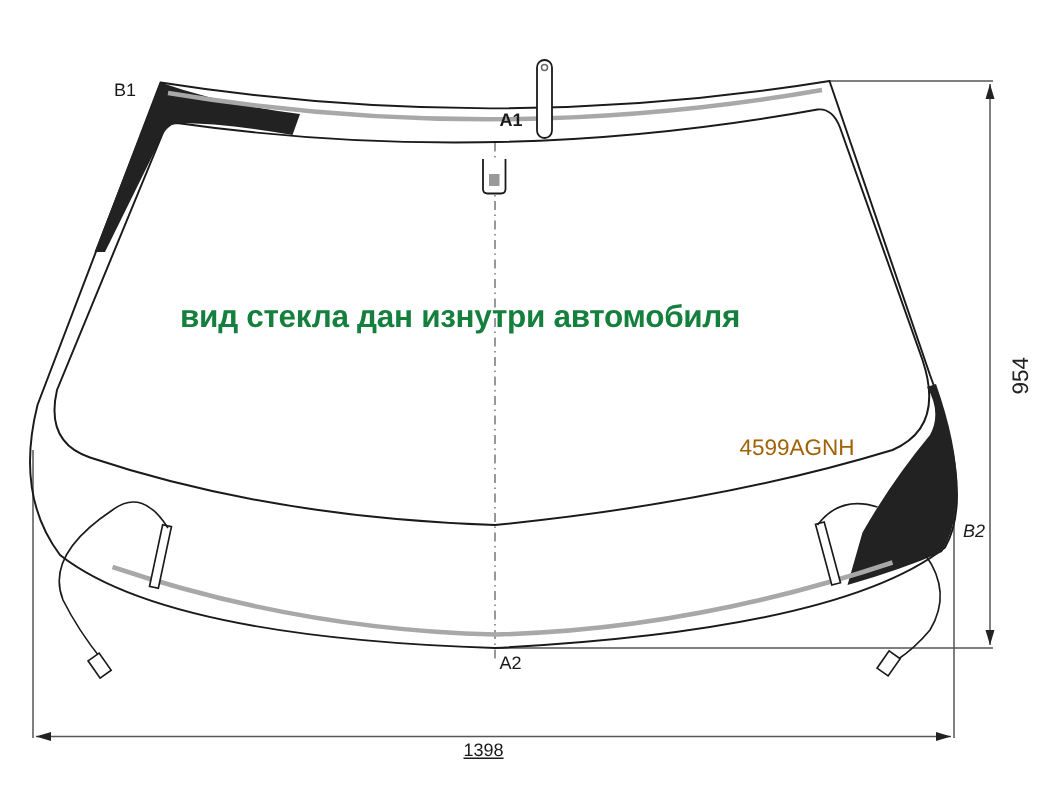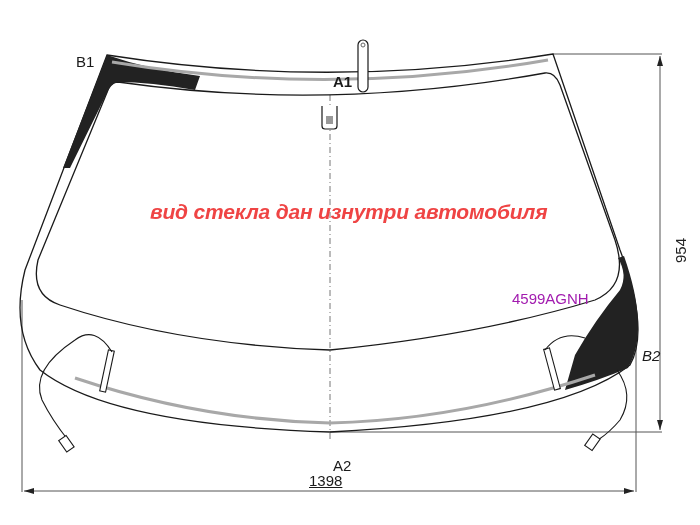--- a/index.html
+++ b/index.html
@@ -1,22 +1,22 @@
 <!DOCTYPE html>
 <html><head>
   <meta charset="utf-8">
   <style>
     html, body { margin: 0; padding: 0; background: #ffffff; }
     body { width: 700px; height: 525px; position: relative; overflow: hidden;
            font-family: "Liberation Sans", "DejaVu Sans", sans-serif; }
     svg.drawing { position: absolute; left: 0; top: 0; }
-    .lbl { position: absolute; color: #1a1a1a; font-size: 15px; line-height: 1; white-space: nowrap; }
-    .title { position: absolute; left: 150px; top: 200px; font-size: 21px; font-weight: bold;
-             color: #ef4444; white-space: nowrap; letter-spacing: -0.2px; font-style: italic; }
-    .code { position: absolute; left: 512px; top: 290px; font-size: 15px; color: #a21caf; }
+    .lbl { position: absolute; color: #1a1a1a; font-size: 12px; line-height: 1; white-space: nowrap; }
+    .title { position: absolute; left: 120px; top: 200px; font-size: 21px; font-weight: bold;
+             color: #15803d; white-space: nowrap; letter-spacing: -0.2px; }
+    .code { position: absolute; left: 493px; top: 290px; font-size: 15px; color: #a16207; }
     .dim-v { position: absolute; left: 668px; top: 243px; font-size: 15px; color: #222;
              transform: rotate(-90deg); transform-origin: center; }
   </style>
 </head>
 <body>
 
 <svg class="drawing" width="700" height="525" viewBox="0 0 700 525">
 
   <g stroke="#555" stroke-width="1" fill="none">
 
@@ -69,19 +69,19 @@
     <rect x="549" y="348" width="6" height="42" transform="rotate(-15 552 369)" fill="#fff"></rect>
     <path d="M545,350 Q560,330 585,338"></path>
     <path d="M617,370 Q635,395 620,420 Q610,432 598,440"></path>
     <rect x="588" y="435" width="9" height="14" transform="rotate(35 592 442)" fill="#fff"></rect>
   </g>
 </svg>
 
 <span class="lbl" style="left:76px; top:54px;">B1</span>
 <span class="lbl" style="left:333px; top:74px;font-weight:bold;">A1</span>
 <span class="lbl" style="left:642px; top:348px;font-style:italic;">B2</span>
-<span class="lbl" style="left:333px; top:458px;">A2</span>
+<span class="lbl" style="left:333px; top:436px;">A2</span>
 
 <div class="title">вид стекла дан изнутри автомобиля</div>
 <div class="code">4599AGNH</div>
 
-<span class="lbl" style="left:309px; top:473px;text-decoration:underline;">1398</span>
+<span class="lbl" style="left:309px; top:494px;text-decoration:underline;">1398</span>
 <span class="lbl dim-v">954</span>
 
 </body></html>

